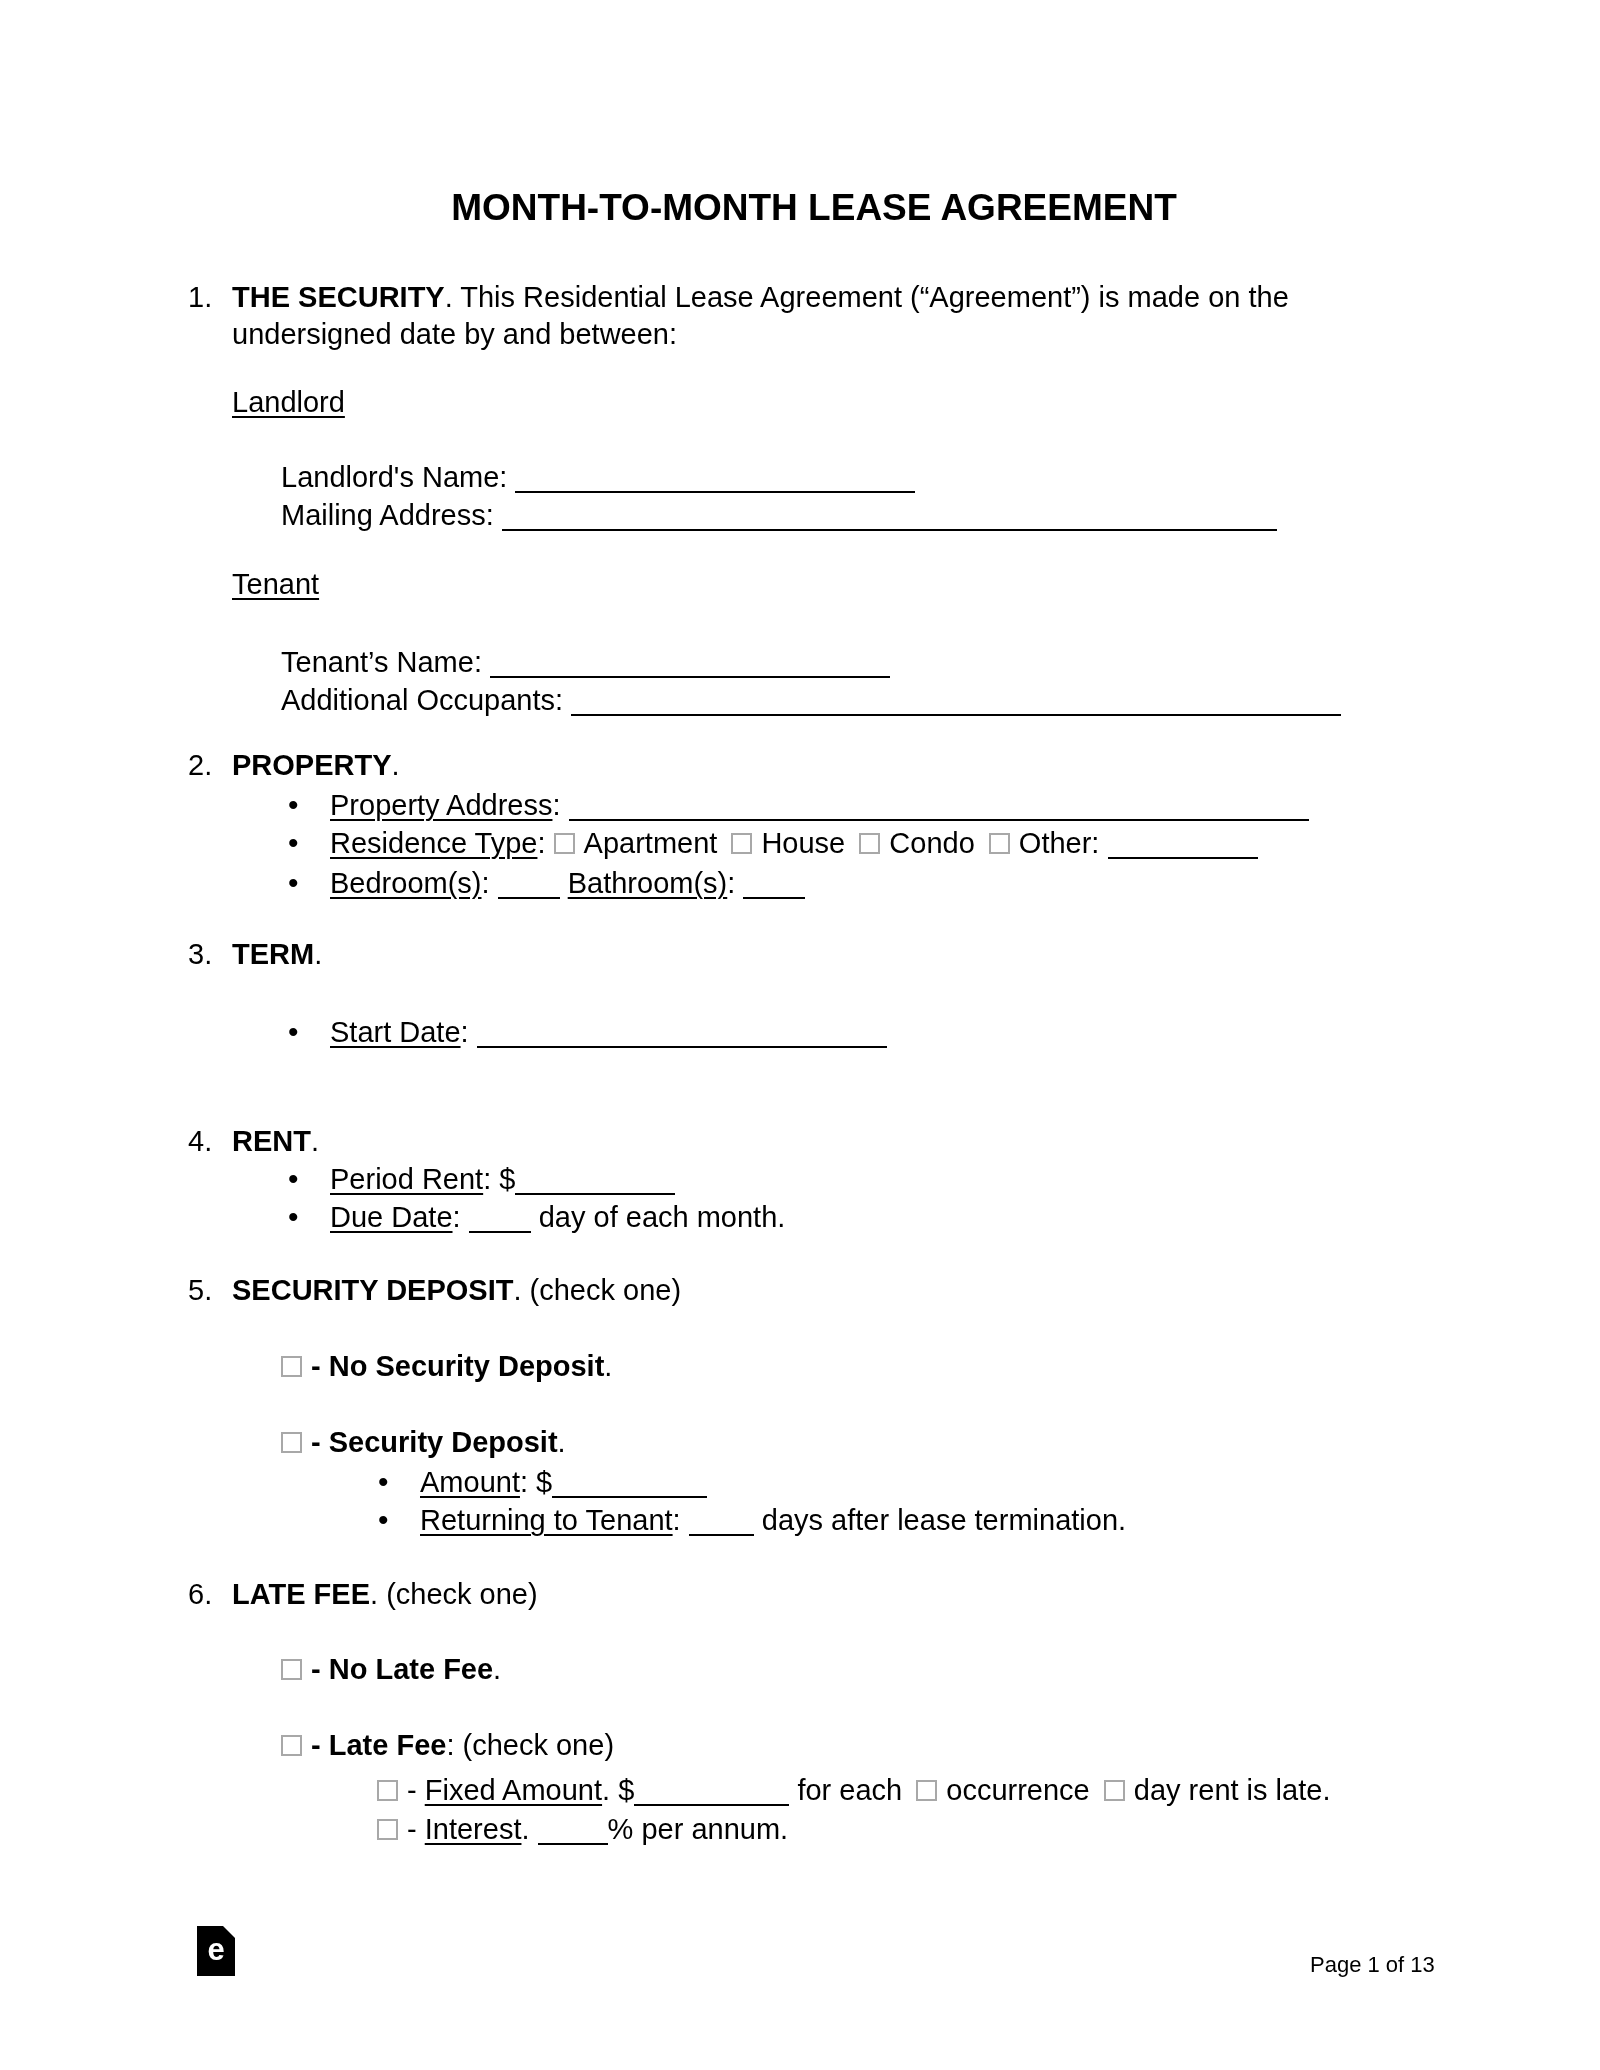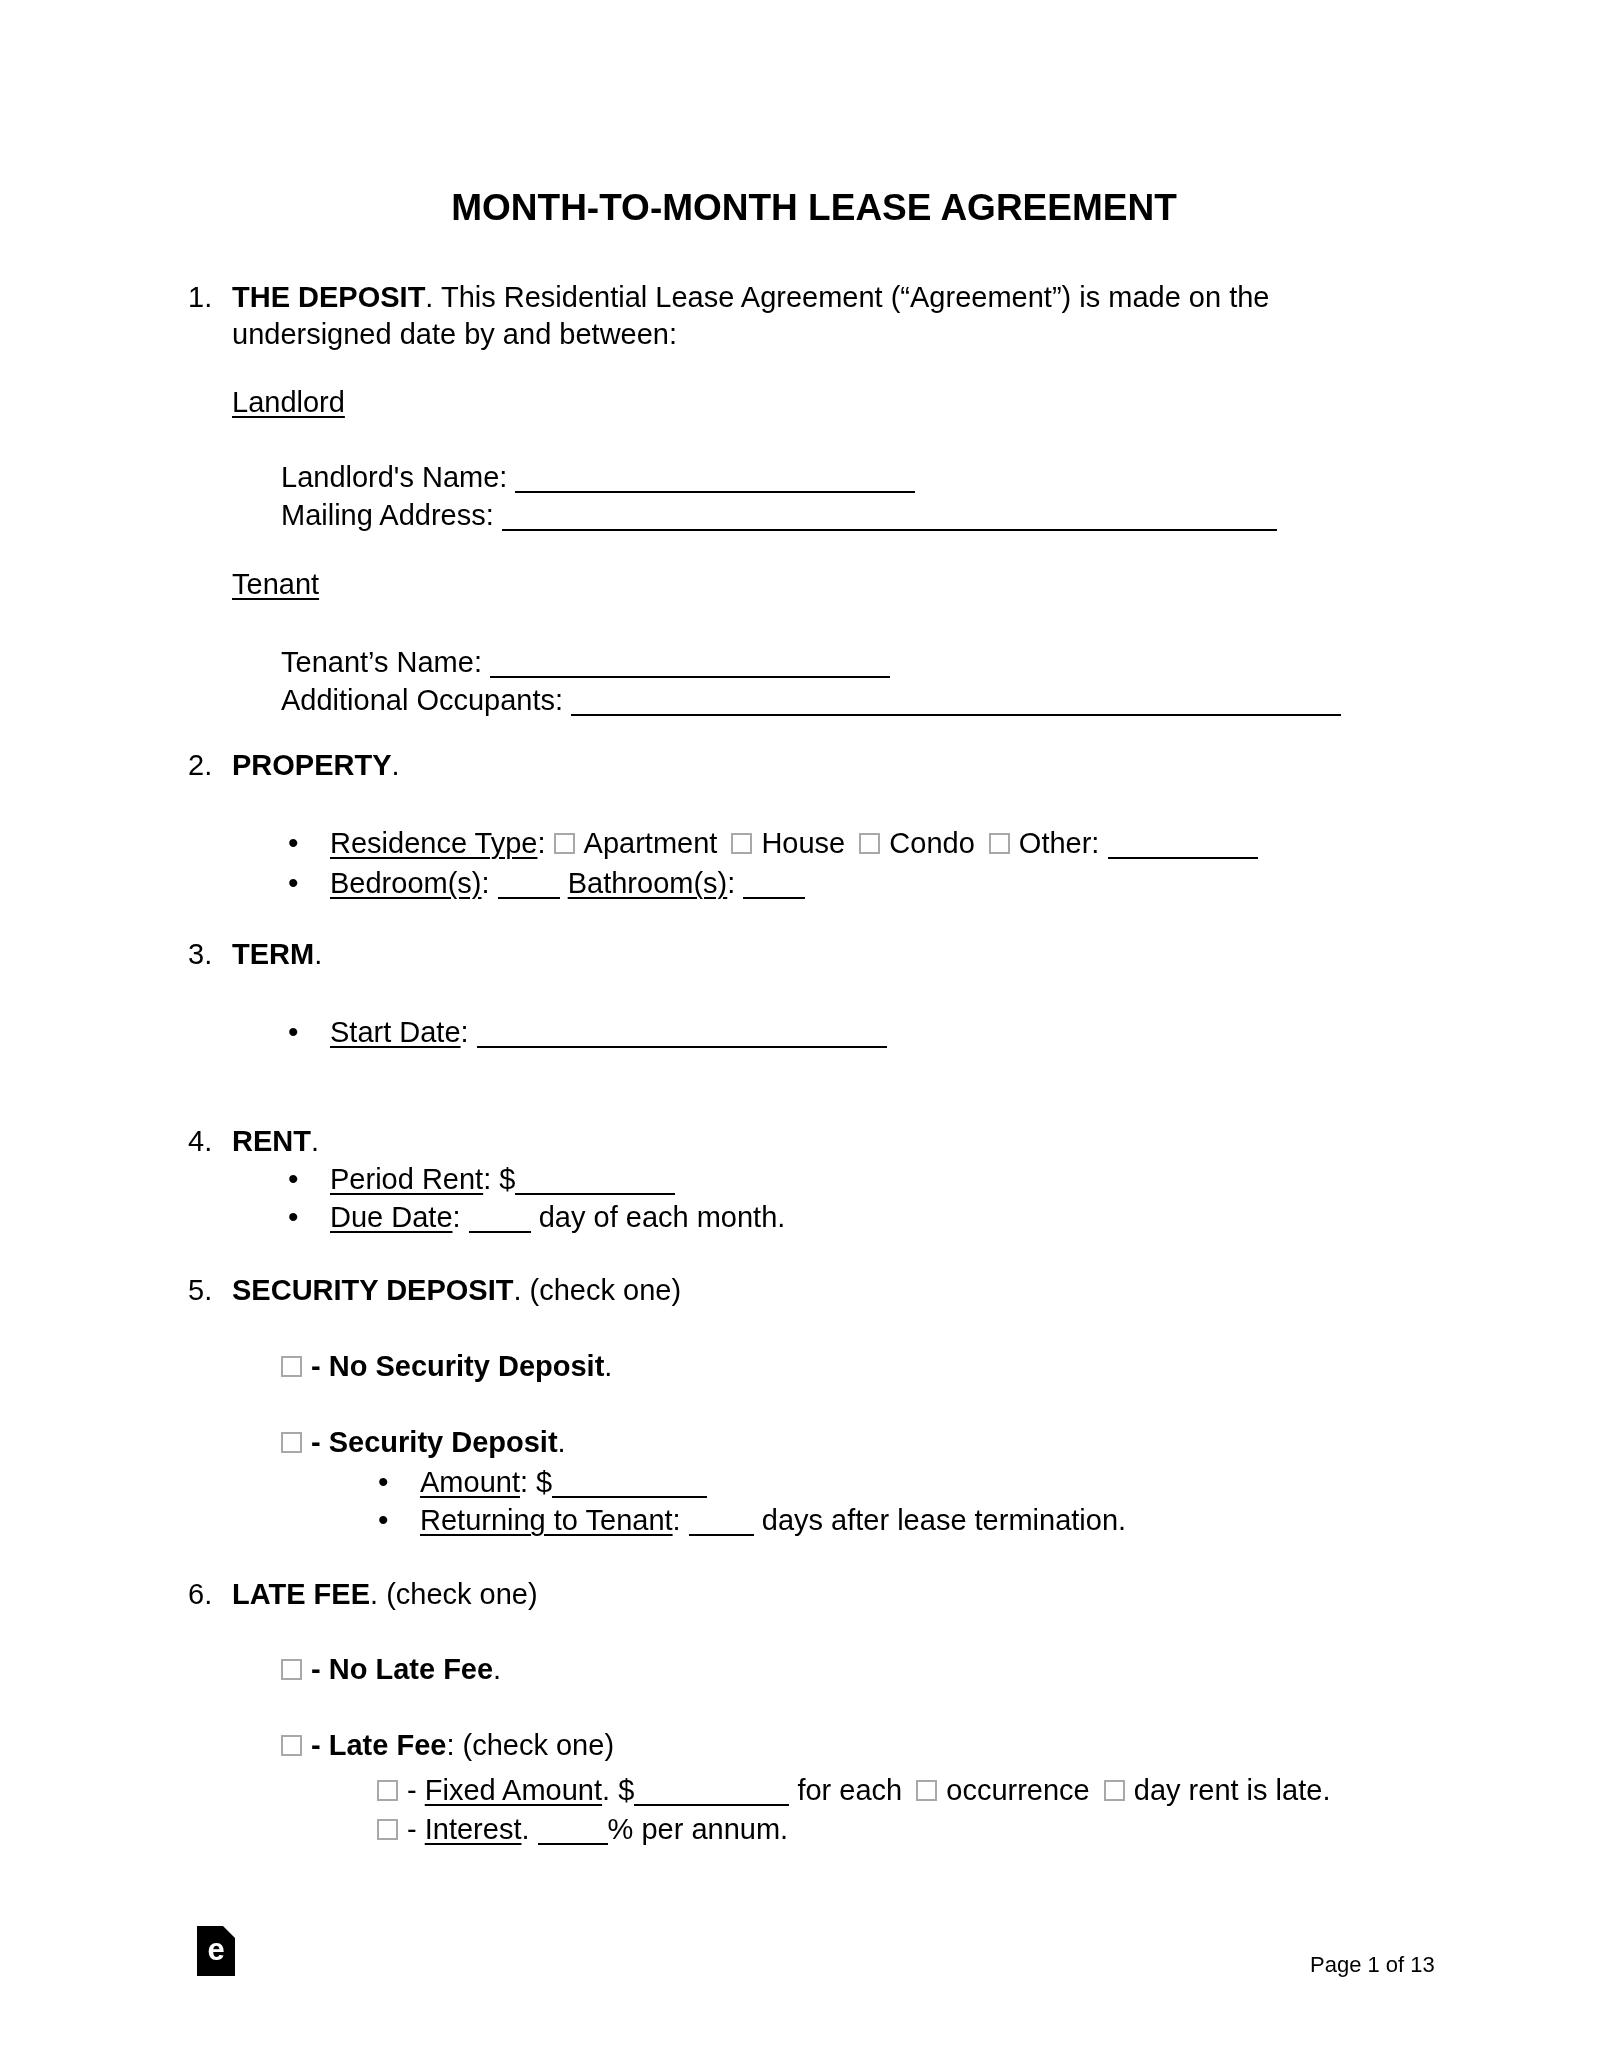--- a/index.html
+++ b/index.html
@@ -28,21 +28,21 @@
   .pagelabel{position:absolute;left:1310px;top:1948px;font-size:22px;line-height:34px;}
 </style>
 </head>
 <body>
 
 <div id="page">
 
   <div class="title-line" style="top:186px">MONTH-TO-MONTH LEASE AGREEMENT</div>
 
   <div class="line" style="top:278px">
-    <span class="num">1.</span><span class="b">THE DEPOSIT</span><span>. This Residential Lease Agreement (“Agreement”) is made on the</span>
+    <span class="num">1.</span><span class="b">THE SECURITY</span><span>. This Residential Lease Agreement (“Agreement”) is made on the</span>
   </div>
   <div class="line" style="top:315px">
     <span>undersigned date by and between:</span>
   </div>
 
   <div class="line" style="top:383px">
     <span class="u">Landlord</span>
   </div>
 
   <div class="line indent1" style="top:458px">
@@ -62,20 +62,24 @@
     <span>Tenant’s Name:</span>
     <span class="blank" style="width:400px"></span>
   </div>
   <div class="line indent1" style="top:681px">
     <span>Additional Occupants:</span>
     <span class="blank" style="width:770px"></span>
   </div>
 
   <div class="line" style="top:746px">
     <span class="num">2.</span><span class="b">PROPERTY</span><span>.</span>
+  </div>
+  <div class="line bullet" style="top:786px">
+    <span class="u">Property Address</span><span>:</span>
+    <span class="blank" style="width:740px"></span>
   </div>
   <div class="line bullet" style="top:824px">
     <span class="u">Residence Type</span><span>:</span>
     <span class="cb"></span><span>Apartment</span>
     <span class="cb mid"></span><span>House</span>
     <span class="cb mid"></span><span>Condo</span>
     <span class="cb mid"></span><span>Other:</span>
     <span class="blank" style="width:150px"></span>
   </div>
   <div class="line bullet" style="top:864px">

